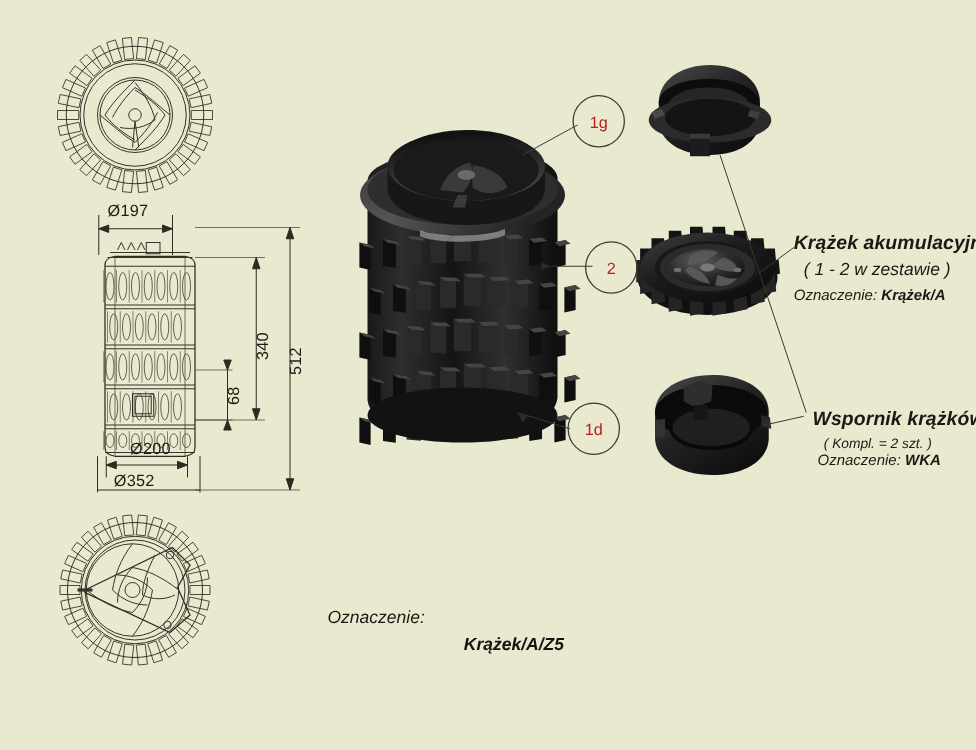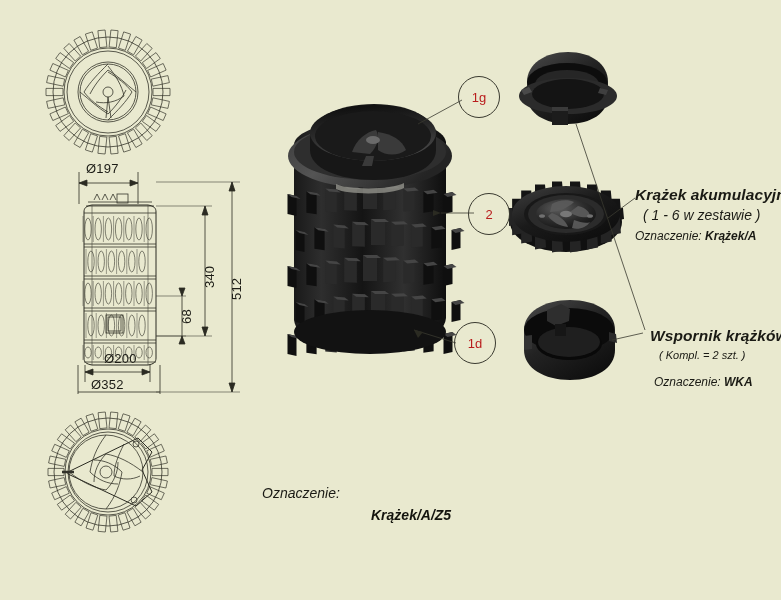--- a/index.html
+++ b/index.html
@@ -591,29 +591,29 @@
 
 <div class="balloon" style="left:468px;top:193px;">
   <span>2</span>
 </div>
 
 <div class="balloon" style="left:454px;top:322px;">
   <span>1d</span>
 </div>
 
 <div class="txt note-title" style="left:635px;top:186px;">Krążek akumulacyjny</div>
-<div class="txt note-sub" style="left:643px;top:207px;">( 1 - 6 w zestawie )</div>
+<div class="txt note-sub" style="left:643px;top:207px;">( 1 - 2 w zestawie )</div>
 <div class="txt note-small" style="left:635px;top:229px;">
   <span>Oznaczenie:</span>
   <b>Krążek/A</b>
 </div>
 
 <div class="txt note-title" style="left:650px;top:327px;">Wspornik krążków</div>
 <div class="txt note-tiny" style="left:659px;top:349px;">( Kompl. = 2 szt. )</div>
-<div class="txt note-small" style="left:654px;top:375px;">
+<div class="txt note-small" style="left:654px;top:361px;">
   <span>Oznaczenie:</span>
   <b>WKA</b>
 </div>
 
 <div class="txt caption-label" style="left:262px;top:485px;">Oznaczenie:</div>
 <div class="txt caption-code" style="left:348px;top:507px;">Krążek/A/Z5</div>
 
 </div>
 
 </body></html>

